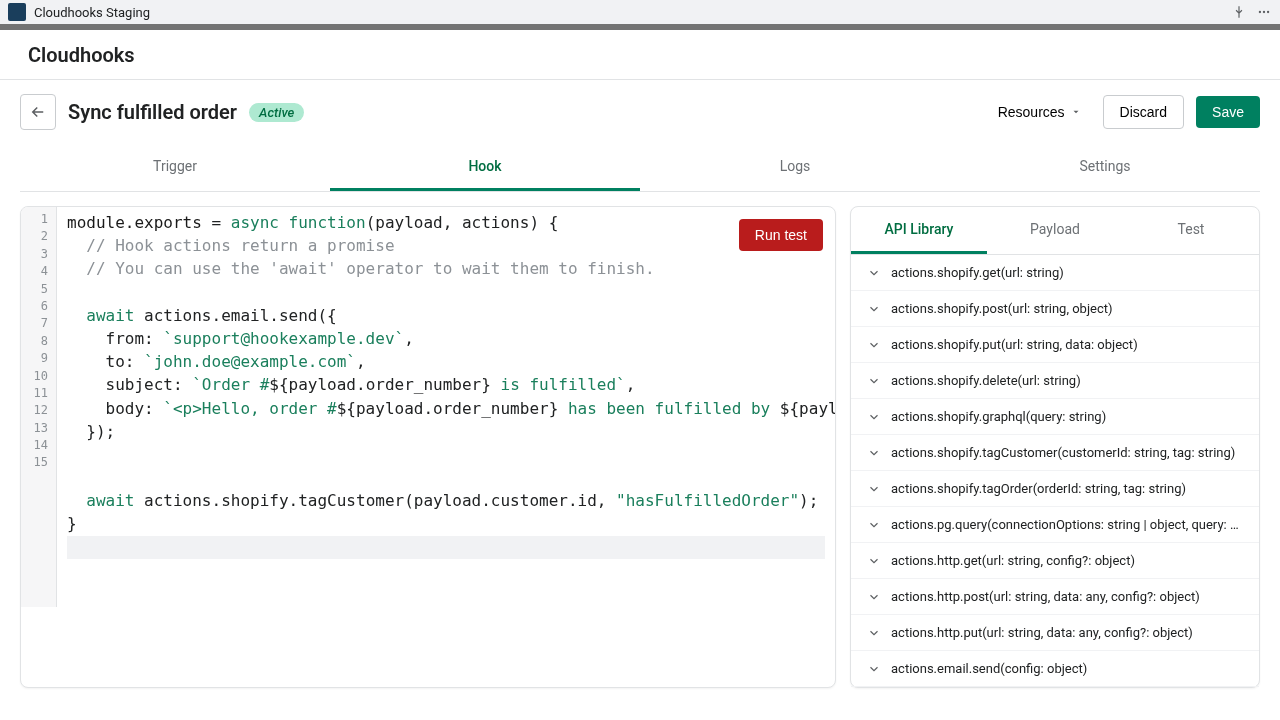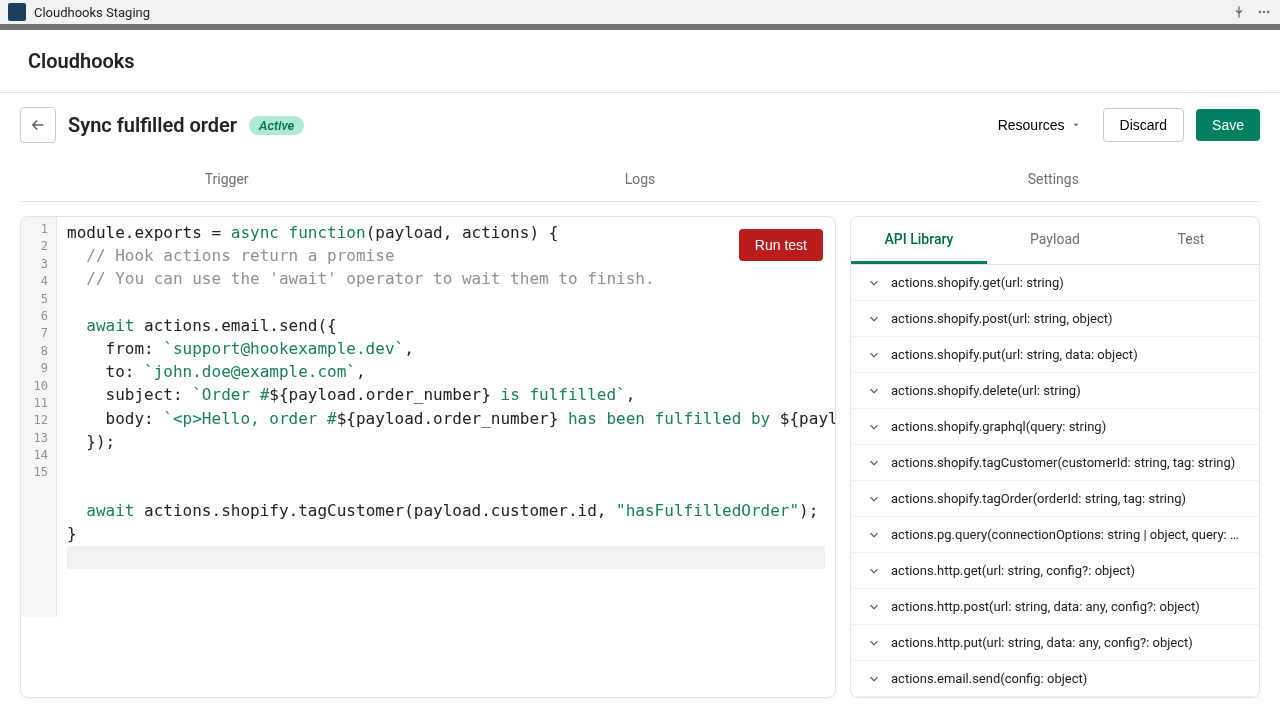--- a/index.html
+++ b/index.html
@@ -5,21 +5,21 @@
 * { box-sizing: border-box; margin: 0; padding: 0; }
 body { font-family: -apple-system, BlinkMacSystemFont, "Segoe UI", Roboto, sans-serif; background: #fff; color: #202223; font-size: 14px; }
 
 .top-bar { height: 30px; background: #f1f2f4; border-bottom: 6px solid #737373; display: flex; align-items: center; padding: 0 8px; justify-content: space-between; }
 .top-bar-left { display: flex; align-items: center; gap: 8px; }
 .app-icon { width: 18px; height: 18px; background: #1a3e5c; border-radius: 2px; display: inline-block; }
 .top-bar-title { font-size: 13px; color: #202223; }
 .top-bar-right { display: flex; gap: 10px; align-items: center; }
 .pin-icon, .more-icon { color: #5c5f62; display: inline-flex; }
 
-.header-bar { height: 63px; display: flex; align-items: center; padding: 0 28px; border-bottom: 1px solid #e1e3e5; }
+.header-bar { height: 50px; display: flex; align-items: center; padding: 0 28px; border-bottom: 1px solid #e1e3e5; }
 .header-title { font-size: 20px; font-weight: 600; }
 
 .toolbar { display: flex; align-items: center; padding: 14px 20px; gap: 12px; }
 .back-btn { width: 36px; height: 36px; border: 1px solid #c9cccf; border-radius: 4px; background: #fff; display: flex; align-items: center; justify-content: center; cursor: pointer; }
 .page-title { font-size: 20px; font-weight: 600; }
 .badge { background: #aee9d1; color: #006d41; font-size: 13px; padding: 2px 10px; border-radius: 10px; font-weight: 500; font-style: italic; }
 .toolbar-spacer { flex: 1; }
 .resources-btn { background: transparent; border: none; font-size: 14px; display: flex; align-items: center; gap: 6px; cursor: pointer; padding: 8px 10px; }
 .discard-btn { background: #fff; border: 1px solid #c9cccf; border-radius: 4px; padding: 8px 16px; font-size: 14px; cursor: pointer; }
 .save-btn { background: #008060; color: #fff; border: none; border-radius: 4px; padding: 8px 16px; font-size: 14px; cursor: pointer; font-weight: 500; }
@@ -94,20 +94,21 @@
     <svg width="10" height="10" viewBox="0 0 24 24" fill="#5c5f62">
         <path d="M6 9 L12 15 L18 9 Z"></path>
       </svg>
   </button>
   <button class="discard-btn">Discard</button>
   <button class="save-btn">Save</button>
 </div>
 
 <div class="main-tabs">
   <div class="main-tab">Trigger</div>
+  <div class="main-tab active">Hook</div>
   <div class="main-tab">Logs</div>
   <div class="main-tab">Settings</div>
 </div>
 
 <div class="content">
   <div class="editor-panel">
     <button class="run-btn">Run test</button>
     <div class="editor-wrap">
       <div class="gutter" id="gutter">
           <span class="ln">1</span>

